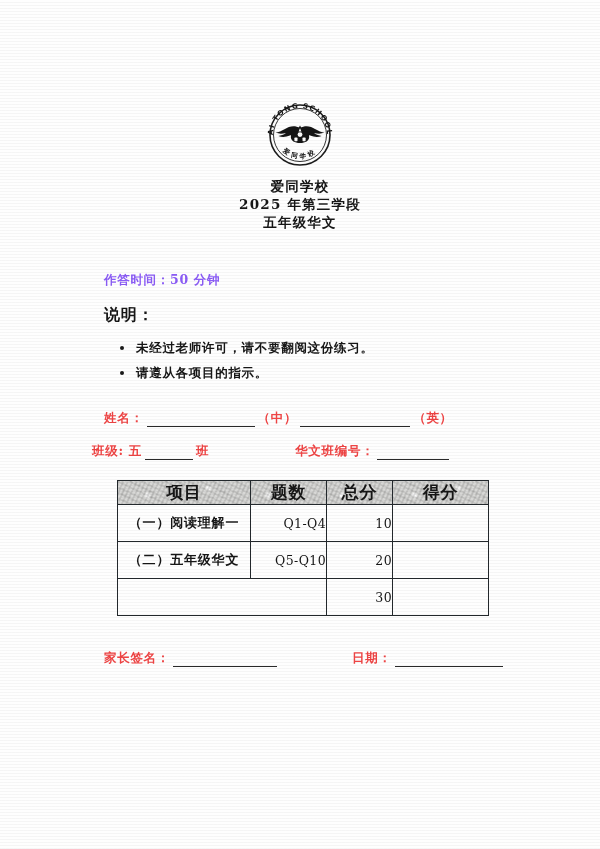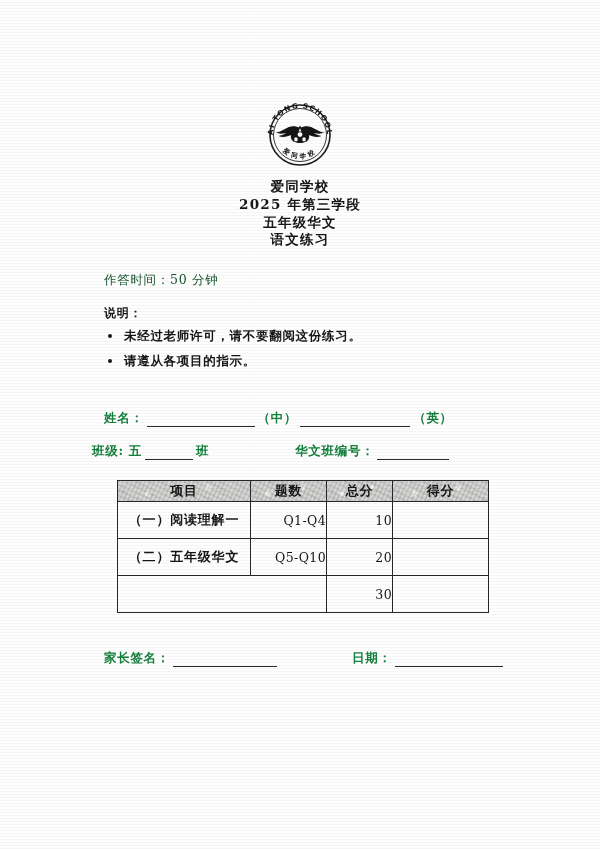--- a/index.html
+++ b/index.html
@@ -55,42 +55,42 @@
     letter-spacing: 1.2px;
     color: #161616;
   }
 
   
   .duration {
     position: absolute;
     left: 104px;
     top: 272px;
     font-family: "DejaVu Serif", "Liberation Serif", serif;
-    font-weight: normal;
+    font-weight: bold;
     font-size: 12.5px;
     letter-spacing: 0.7px;
-    color: #14532d;
+    color: #8b5cf6;
   }
 
   .notes-title {
     position: absolute;
     left: 104px;
     top: 305px;
     font-family: "DejaVu Serif", "Liberation Serif", serif;
     font-weight: bold;
-    font-size: 12px;
+    font-size: 16px;
     letter-spacing: 0.7px;
     color: #161616;
   }
 
   .notes-list {
     position: absolute;
     left: 104px;
     top: 327px;
-    margin: 0;
+    margin: 12px;
     padding: 0;
     list-style: none;
   }
   .notes-list li {
     position: relative;
     padding-left: 20px;
     margin-bottom: 7px;
     font-family: "DejaVu Serif", "Liberation Serif", serif;
     font-weight: bold;
     font-size: 12.5px;
@@ -108,21 +108,21 @@
     border-radius: 50%;
   }
 
   
   .field-row {
     position: absolute;
     font-family: "DejaVu Serif", "Liberation Serif", serif;
     font-weight: bold;
     font-size: 12.5px;
     letter-spacing: 0.7px;
-    color: #15803d;
+    color: #ef4444;
     white-space: nowrap;
     display: flex;
     align-items: flex-end;
     text-align: center;
   }
   .name-row  { left: 104px; top: 410px; }
   .class-row { left: 92px; top: 443px; }
   .sign-row  { left: 104px; top: 650px; }
 
   .blank {
@@ -156,21 +156,21 @@
   .score-table td {
     border: 1.2px solid #23282c;
     text-align: center;
     font-size: 13px;
     letter-spacing: 0.8px;
     padding: 0;
   }
   .score-table thead th {
     height: 20px;
     font-weight: bold;
-    font-size: 13px;
+    font-size: 17px;
     background-color: #d8d8d6;
     background-image:
       repeating-linear-gradient(115deg, rgba(90,90,90,0.30) 0 1px, rgba(255,255,255,0) 1px 4px),
       repeating-linear-gradient(25deg, rgba(70,70,70,0.22) 0 1px, rgba(255,255,255,0) 1px 5px),
       radial-gradient(circle at 22% 60%, rgba(255,255,255,0.85) 0 2px, rgba(255,255,255,0) 3px),
       radial-gradient(circle at 68% 30%, rgba(255,255,255,0.8) 0 2px, rgba(255,255,255,0) 3px);
   }
   .score-table tbody td {
     height: 36px;
     font-weight: bold;
@@ -231,21 +231,20 @@
         </g>
         <path d="M37 27.6 l1.6 2.6 h-3.2 z" fill="#151515"></path>
       </svg>
     </div>
   </div>
 
   <div class="title-block">
     <div class="title-line">爱同学校</div>
     <div class="title-line">2025 年第三学段</div>
     <div class="title-line">五年级华文</div>
-    <div class="title-line">语文练习</div>
   </div>
 
   <div class="duration">作答时间：50 分钟</div>
 
   <div class="notes-title">说明：</div>
   <ul class="notes-list">
     <li>
       <span class="bullet"></span>
       <span>未经过老师许可，请不要翻阅这份练习。</span>
     </li>

